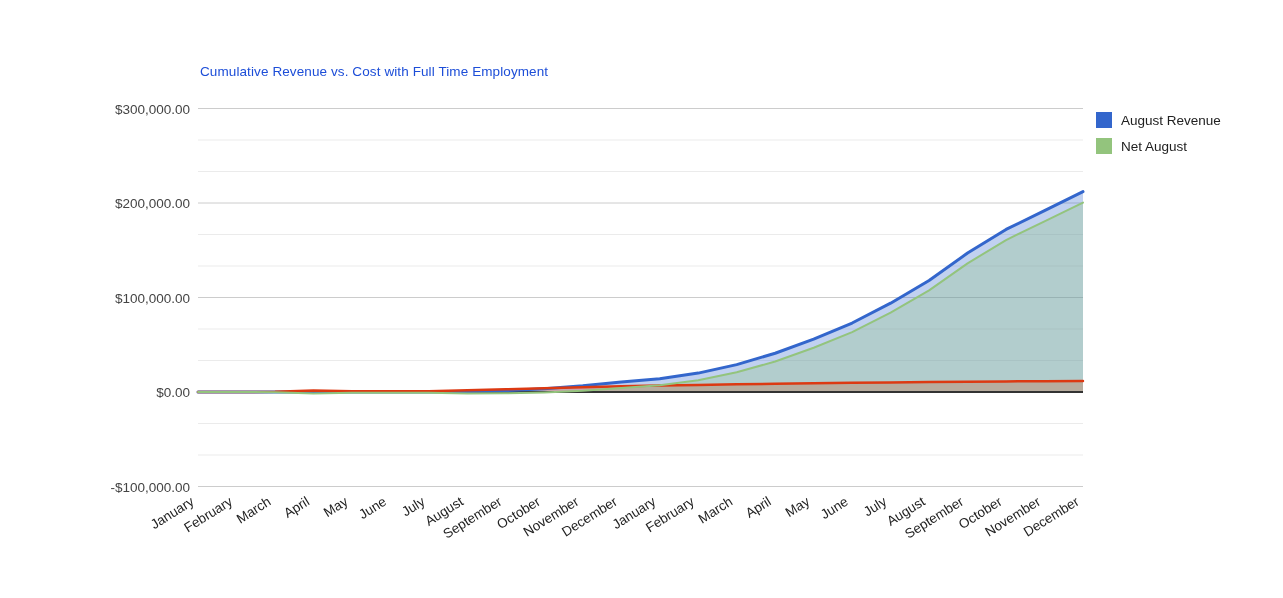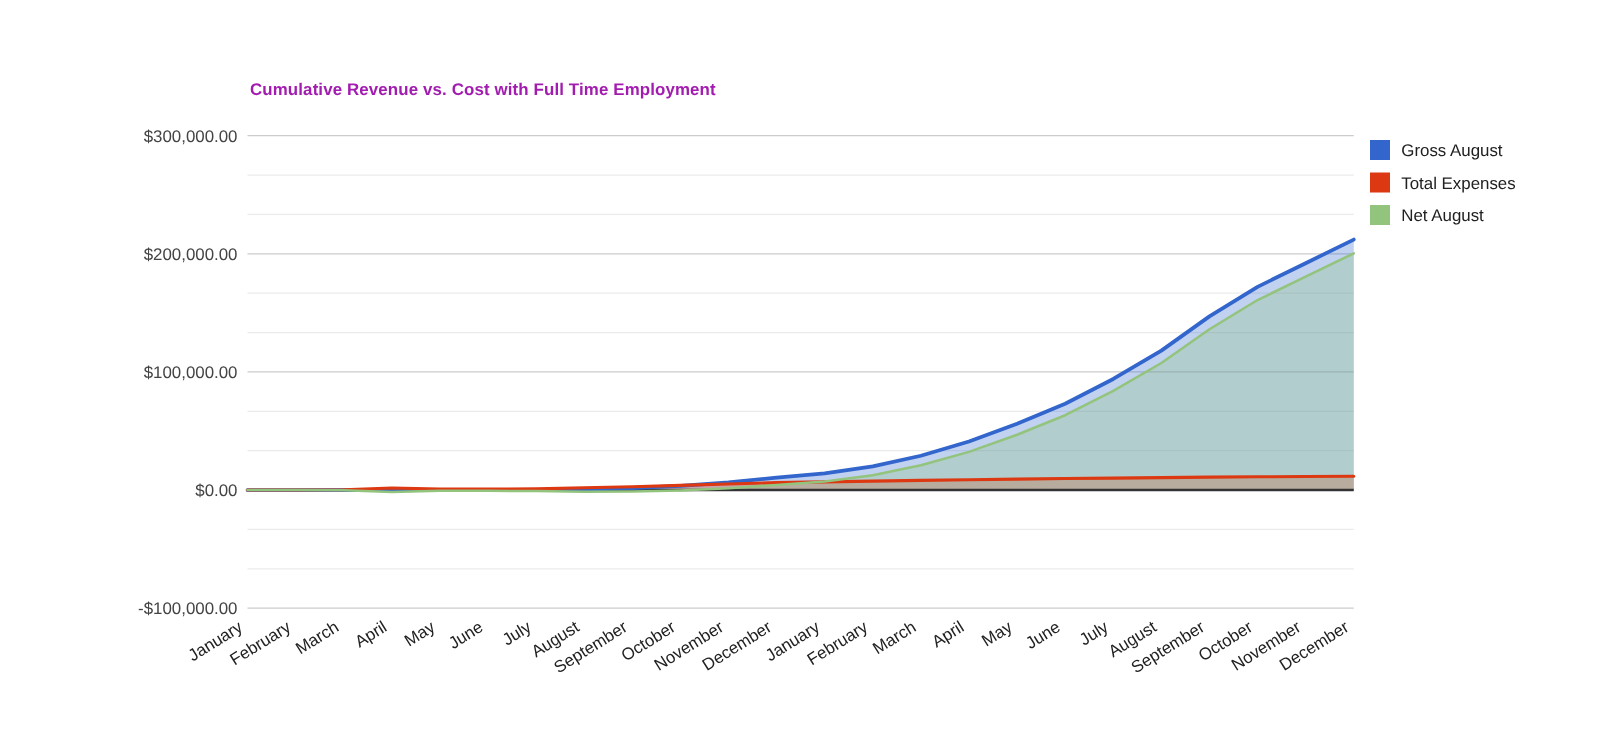--- a/index.html
+++ b/index.html
@@ -5,21 +5,21 @@
   html,body{margin:0;padding:0;background:#fff;}
   .chart-figure{
     position:relative;
     width:1283px;height:598px;
     background:#ffffff;
     font-family:"Liberation Sans", sans-serif;
     overflow:hidden;
   }
   .chart-title{
     position:absolute;left:200px;top:64px;
-    font-size:13.5px;font-weight:bold;color:#a21caf;
+    font-size:13.5px;font-weight:normal;color:#1d4ed8;
     letter-spacing:0.1px;
   }
   .chart-svg{position:absolute;left:0;top:0;}
   .legend{
     position:absolute;left:1096px;top:107px;
   }
   .legend-item{
     display:flex;align-items:center;height:26px;
   }
   .legend-swatch{
@@ -81,24 +81,20 @@
       <text transform="translate(926.0869565217391,504) rotate(-32)" text-anchor="end" fill="#222222" font-size="13.5px">August</text>
       <text transform="translate(964.5652173913044,504) rotate(-32)" text-anchor="end" fill="#222222" font-size="13.5px">September</text>
       <text transform="translate(1003.0434782608696,504) rotate(-32)" text-anchor="end" fill="#222222" font-size="13.5px">October</text>
       <text transform="translate(1041.5217391304348,504) rotate(-32)" text-anchor="end" fill="#222222" font-size="13.5px">November</text>
       <text transform="translate(1080,504) rotate(-32)" text-anchor="end" fill="#222222" font-size="13.5px">December</text>
     </svg>
   <div class="chart-title">Cumulative Revenue vs. Cost with Full Time Employment</div>
   <div class="legend">
     <div class="legend-item">
       <span class="legend-swatch" style="background-color: rgb(51, 102, 204);"></span>
-      <span class="legend-label">Gross August</span>
-    </div>
-    <div class="legend-item">
-      <span class="legend-swatch" style="background-color: rgb(220, 57, 18);"></span>
-      <span class="legend-label">Total Expenses</span>
+      <span class="legend-label">August Revenue</span>
     </div>
     <div class="legend-item">
       <span class="legend-swatch" style="background-color: rgb(147, 196, 125);"></span>
       <span class="legend-label">Net August</span>
     </div>
   </div>
 </div>
 
 </body></html>

